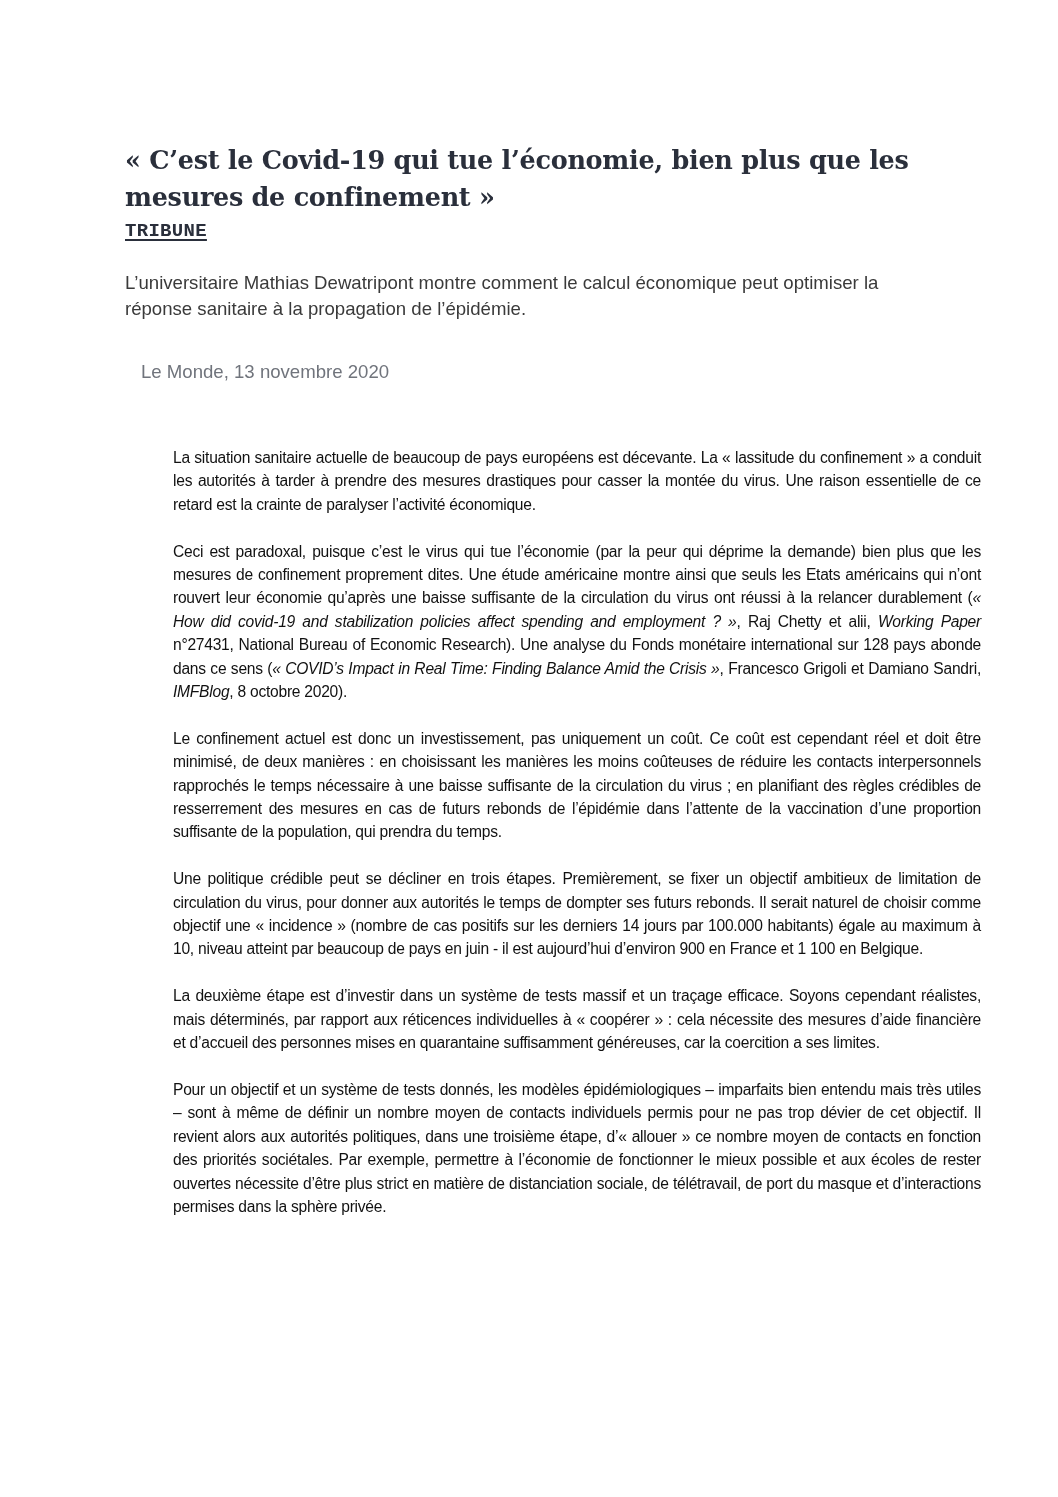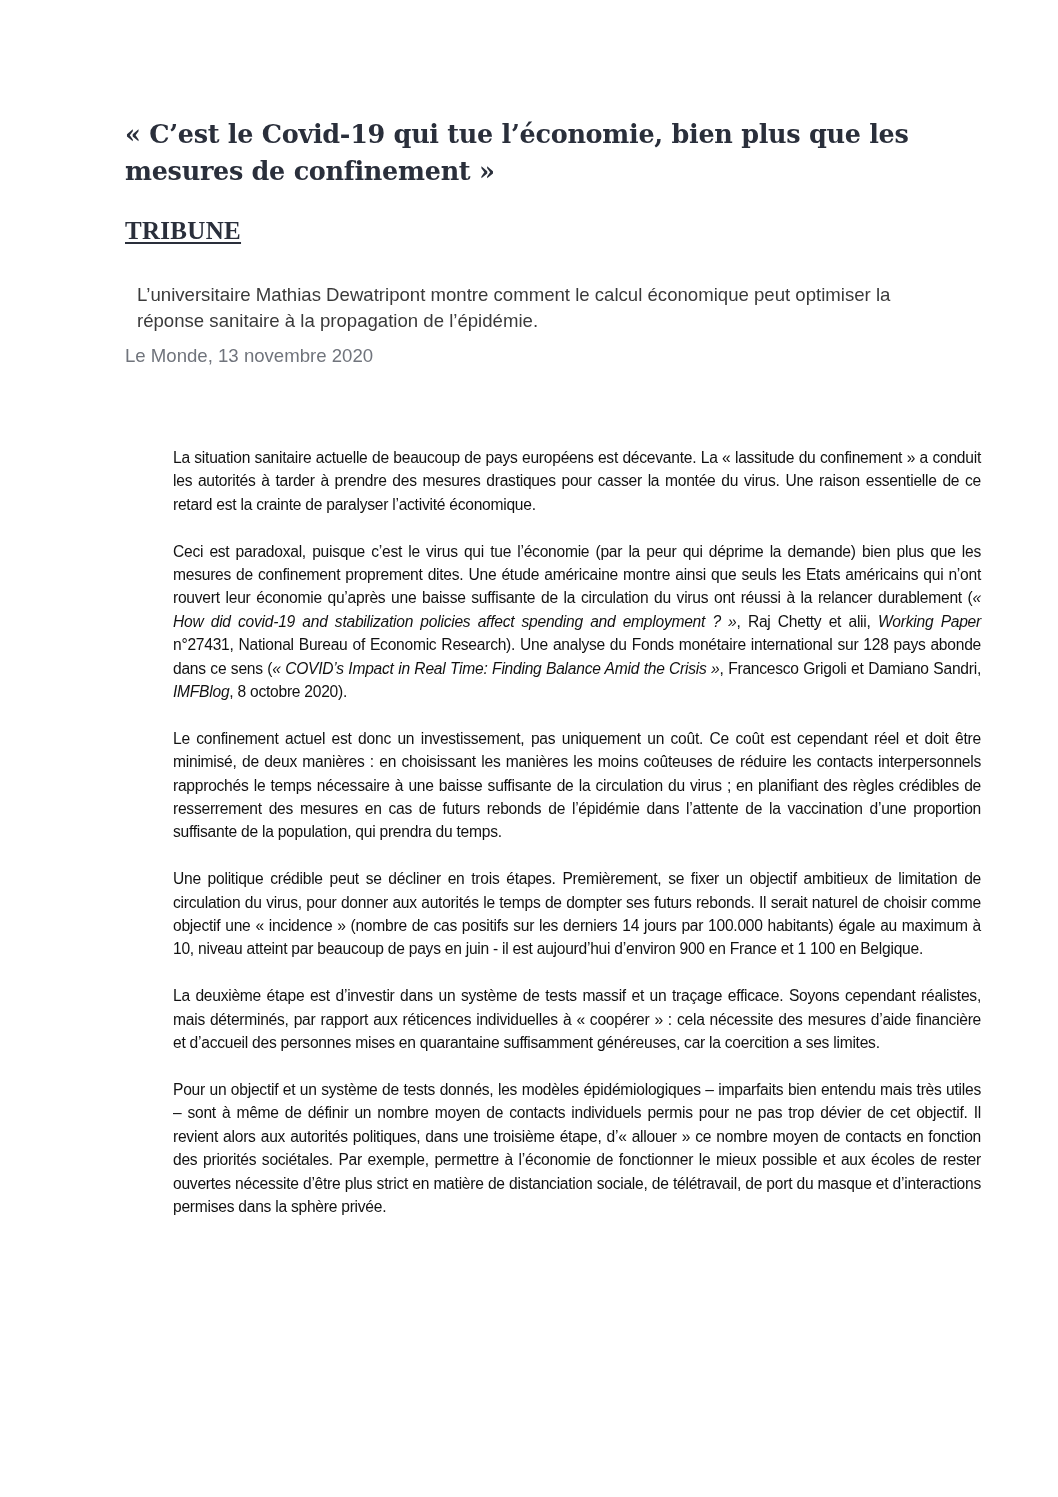--- a/index.html
+++ b/index.html
@@ -17,61 +17,61 @@
       position: absolute;
       left: 0;
       top: 0;
       width: 1058px;
       height: 1497px;
       background: #ffffff;
     }
     .title {
       position: absolute;
       left: 125px;
-      top: 116px;
+      top: 142px;
       width: 820px;
       margin: 0;
       font-family: "DejaVu Serif", "Liberation Serif", serif;
       font-weight: bold;
       font-size: 25.5px;
       line-height: 37px;
       color: #2a2f3b;
       letter-spacing: -0.3px;
     }
     .kicker {
       position: absolute;
       left: 125px;
       top: 218px;
       margin: 0;
-      font-family: Liberation Serif, serif;
+      font-family: Liberation Mono, monospace;
       font-weight: bold;
-      font-size: 25px;
+      font-size: 19px;
       line-height: 26px;
       color: #2a2f3b;
       text-decoration: underline;
       text-decoration-thickness: 2px;
       text-underline-offset: 3px;
       letter-spacing: 0.3px;
     }
     .standfirst {
       position: absolute;
       left: 125px;
       top: 270px;
       width: 820px;
-      margin: 12px;
+      margin: 0;
       font-family: "Liberation Sans", "DejaVu Sans", sans-serif;
       font-size: 18.6px;
       line-height: 26px;
       color: #3a3a3a;
     }
     .dateline {
       position: absolute;
       left: 125px;
       top: 343px;
-      margin: 0;
+      margin: 16px;
       font-family: "Liberation Sans", "DejaVu Sans", sans-serif;
       font-size: 18.6px;
       line-height: 26px;
       color: #70747c;
     }
     .body {
       position: absolute;
       left: 125px;
       top: 446px;
       width: 808px;

